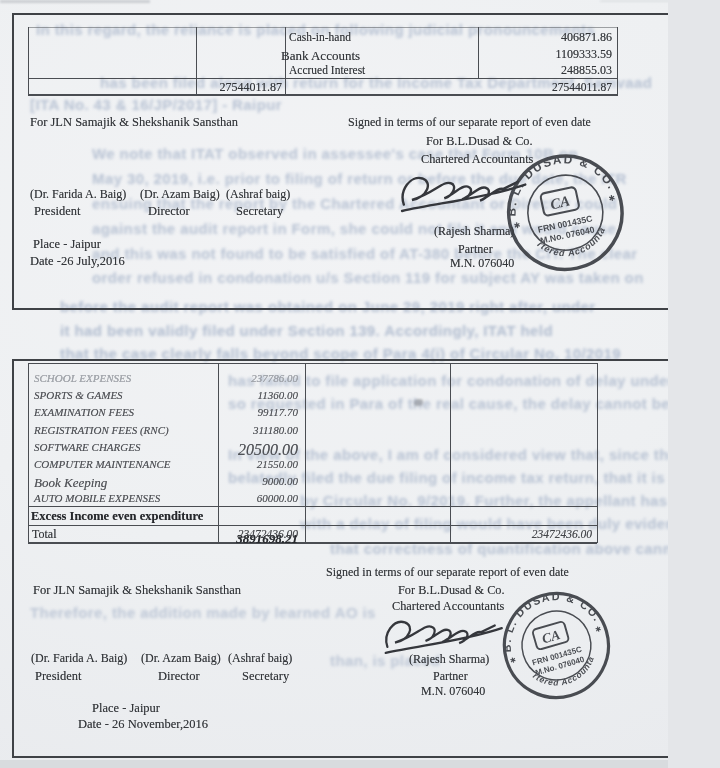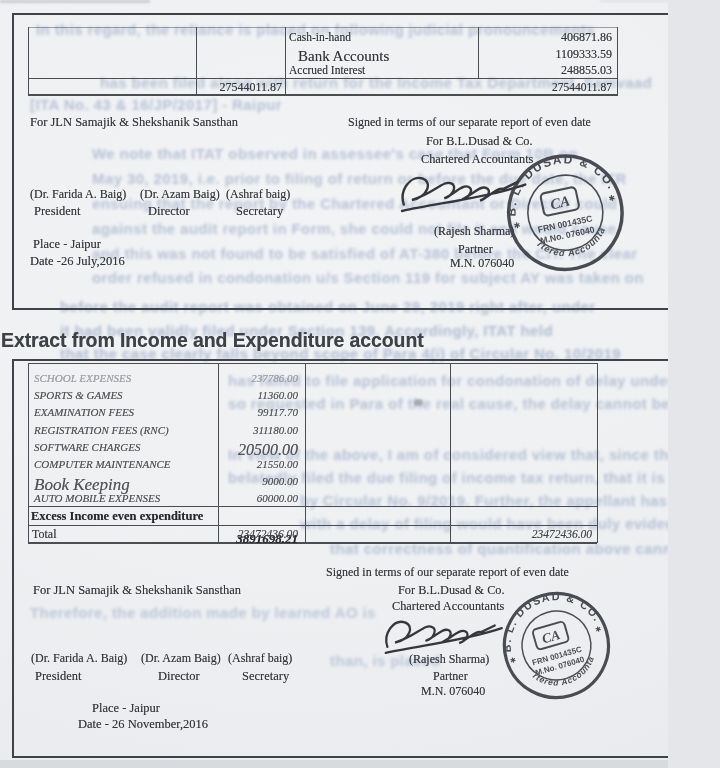--- a/index.html
+++ b/index.html
@@ -65,21 +65,21 @@
     <div class="hl" style="left:28px;top:27px;width:589px;opacity:.5"></div>
     <div class="hl" style="left:28px;top:78px;width:589px"></div>
     <div class="hl" style="left:28px;top:94px;width:589px;height:2px"></div>
     <div class="vl" style="left:28px;top:27px;height:68px"></div>
     <div class="vl" style="left:196px;top:27px;height:68px"></div>
     <div class="vl" style="left:285px;top:27px;height:69px"></div>
     <div class="vl" style="left:478px;top:27px;height:51px"></div>
     <div class="vl" style="left:617px;top:27px;height:69px"></div>
 
     <div class="ser" style="left:289px;top:31px;font-size:11.5px">Cash-in-hand</div>
-    <div class="ser" style="left:298px;top:48px;font-size:15px">Bank Accounts</div>
+    <div class="ser" style="left:281px;top:48px;font-size:13px">Bank Accounts</div>
     <div class="ser" style="left:289px;top:64px;font-size:11.5px">Accrued Interest</div>
     <div class="ser num" style="left:490px;top:30px;width:122px;font-size:12px">406871.86</div>
     <div class="ser num" style="left:490px;top:47px;width:122px;font-size:12px">1109333.59</div>
     <div class="ser num" style="left:490px;top:63px;width:122px;font-size:12px">248855.03</div>
     <div class="ser num" style="left:200px;top:80px;width:82px;font-size:12px">27544011.87</div>
     <div class="ser num" style="left:484px;top:81px;width:128px;font-size:11.5px">27544011.87</div>
   </div>
 
   <div>
     <div class="ser" style="left:30px;top:115px;font-size:12.5px">For JLN Samajik &amp; Shekshanik Sansthan</div>
@@ -119,21 +119,20 @@
       </text>
       <rect x="46" y="45" width="41" height="26" rx="5" fill="none" stroke="#383b41" stroke-width="2.4"></rect>
       <text x="66.5" y="65" font-family="Liberation Serif, serif" font-size="17" font-weight="bold" font-style="italic" text-anchor="middle" fill="#383b41">CA</text>
       <text x="67" y="88" font-family="Liberation Sans, sans-serif" font-size="10" font-weight="bold" text-anchor="middle" fill="#383b41">FRN 001435C</text>
       <text x="67" y="101" font-family="Liberation Sans, sans-serif" font-size="10" font-weight="bold" text-anchor="middle" fill="#383b41">M.No. 076040</text>
       <text x="9" y="78" font-size="9" fill="#383b41">✱</text>
       <text x="122" y="70" font-size="9" fill="#383b41">✱</text>
     </svg>
   </div>
 
-  <div class="heading" style="left:1px;top:329px">Extract from Income and Expenditure account</div>
 
   <div>
     <div class="hl" style="left:28px;top:363px;width:569px"></div>
     <div class="hl" style="left:28px;top:506px;width:569px"></div>
     <div class="hl" style="left:28px;top:525px;width:569px"></div>
     <div class="hl" style="left:28px;top:542px;width:569px;height:2px"></div>
     <div class="vl" style="left:28px;top:363px;height:180px"></div>
     <div class="vl" style="left:218px;top:363px;height:180px"></div>
     <div class="vl" style="left:305px;top:363px;height:180px"></div>
     <div class="vl" style="left:450px;top:363px;height:180px"></div>
@@ -145,21 +144,21 @@
     <div class="ser it" style="left:34px;top:389px;font-size:11px;color:#515358">SPORTS &amp; GAMES</div>
     <div class="ser it num" style="left:214px;top:389px;width:84px;font-size:11px;color:#515358">11360.00</div>
     <div class="ser it" style="left:34px;top:406px;font-size:11px;color:#515358">EXAMINATION FEES</div>
     <div class="ser it num" style="left:214px;top:406px;width:84px;font-size:11px;color:#515358">99117.70</div>
     <div class="ser it" style="left:34px;top:424px;font-size:11px;color:#515358">REGISTRATION FEES (RNC)</div>
     <div class="ser it num" style="left:214px;top:424px;width:84px;font-size:11px;color:#515358">311180.00</div>
     <div class="ser it" style="left:34px;top:441px;font-size:11px;color:#515358">SOFTWARE CHARGES</div>
     <div class="ser it num" style="left:214px;top:441px;width:84px;font-size:16px;color:#515358">20500.00</div>
     <div class="ser it" style="left:34px;top:458px;font-size:11px;color:#515358">COMPUTER MAINTENANCE</div>
     <div class="ser it num" style="left:214px;top:458px;width:84px;font-size:11px;color:#515358">21550.00</div>
-    <div class="ser it" style="left:34px;top:475px;font-size:17px;color:#515358">Book Keeping</div>
+    <div class="ser it" style="left:34px;top:475px;font-size:13px;color:#515358">Book Keeping</div>
     <div class="ser it num" style="left:214px;top:475px;width:84px;font-size:11px;color:#515358">9000.00</div>
     <div class="ser it" style="left:34px;top:492px;font-size:11px;color:#515358">AUTO MOBILE EXPENSES</div>
     <div class="ser it num" style="left:214px;top:492px;width:84px;font-size:11px;color:#515358">60000.00</div>
 
     <div class="ser bold" style="left:31px;top:509px;font-size:12.5px;color:#26282c">Excess Income even expenditure</div>
     <div class="ser bold it num" style="left:210px;top:531px;width:88px;font-size:13px;color:#26282c">3891698.21</div>
     <div class="ser" style="left:32px;top:527px;font-size:12px">Total</div>
     <div class="ser it num" style="left:214px;top:528px;width:84px;font-size:11.5px;color:#44464a">23472436.00</div>
     <div class="ser it num" style="left:462px;top:528px;width:130px;font-size:11.5px;color:#44464a">23472436.00</div>
 

